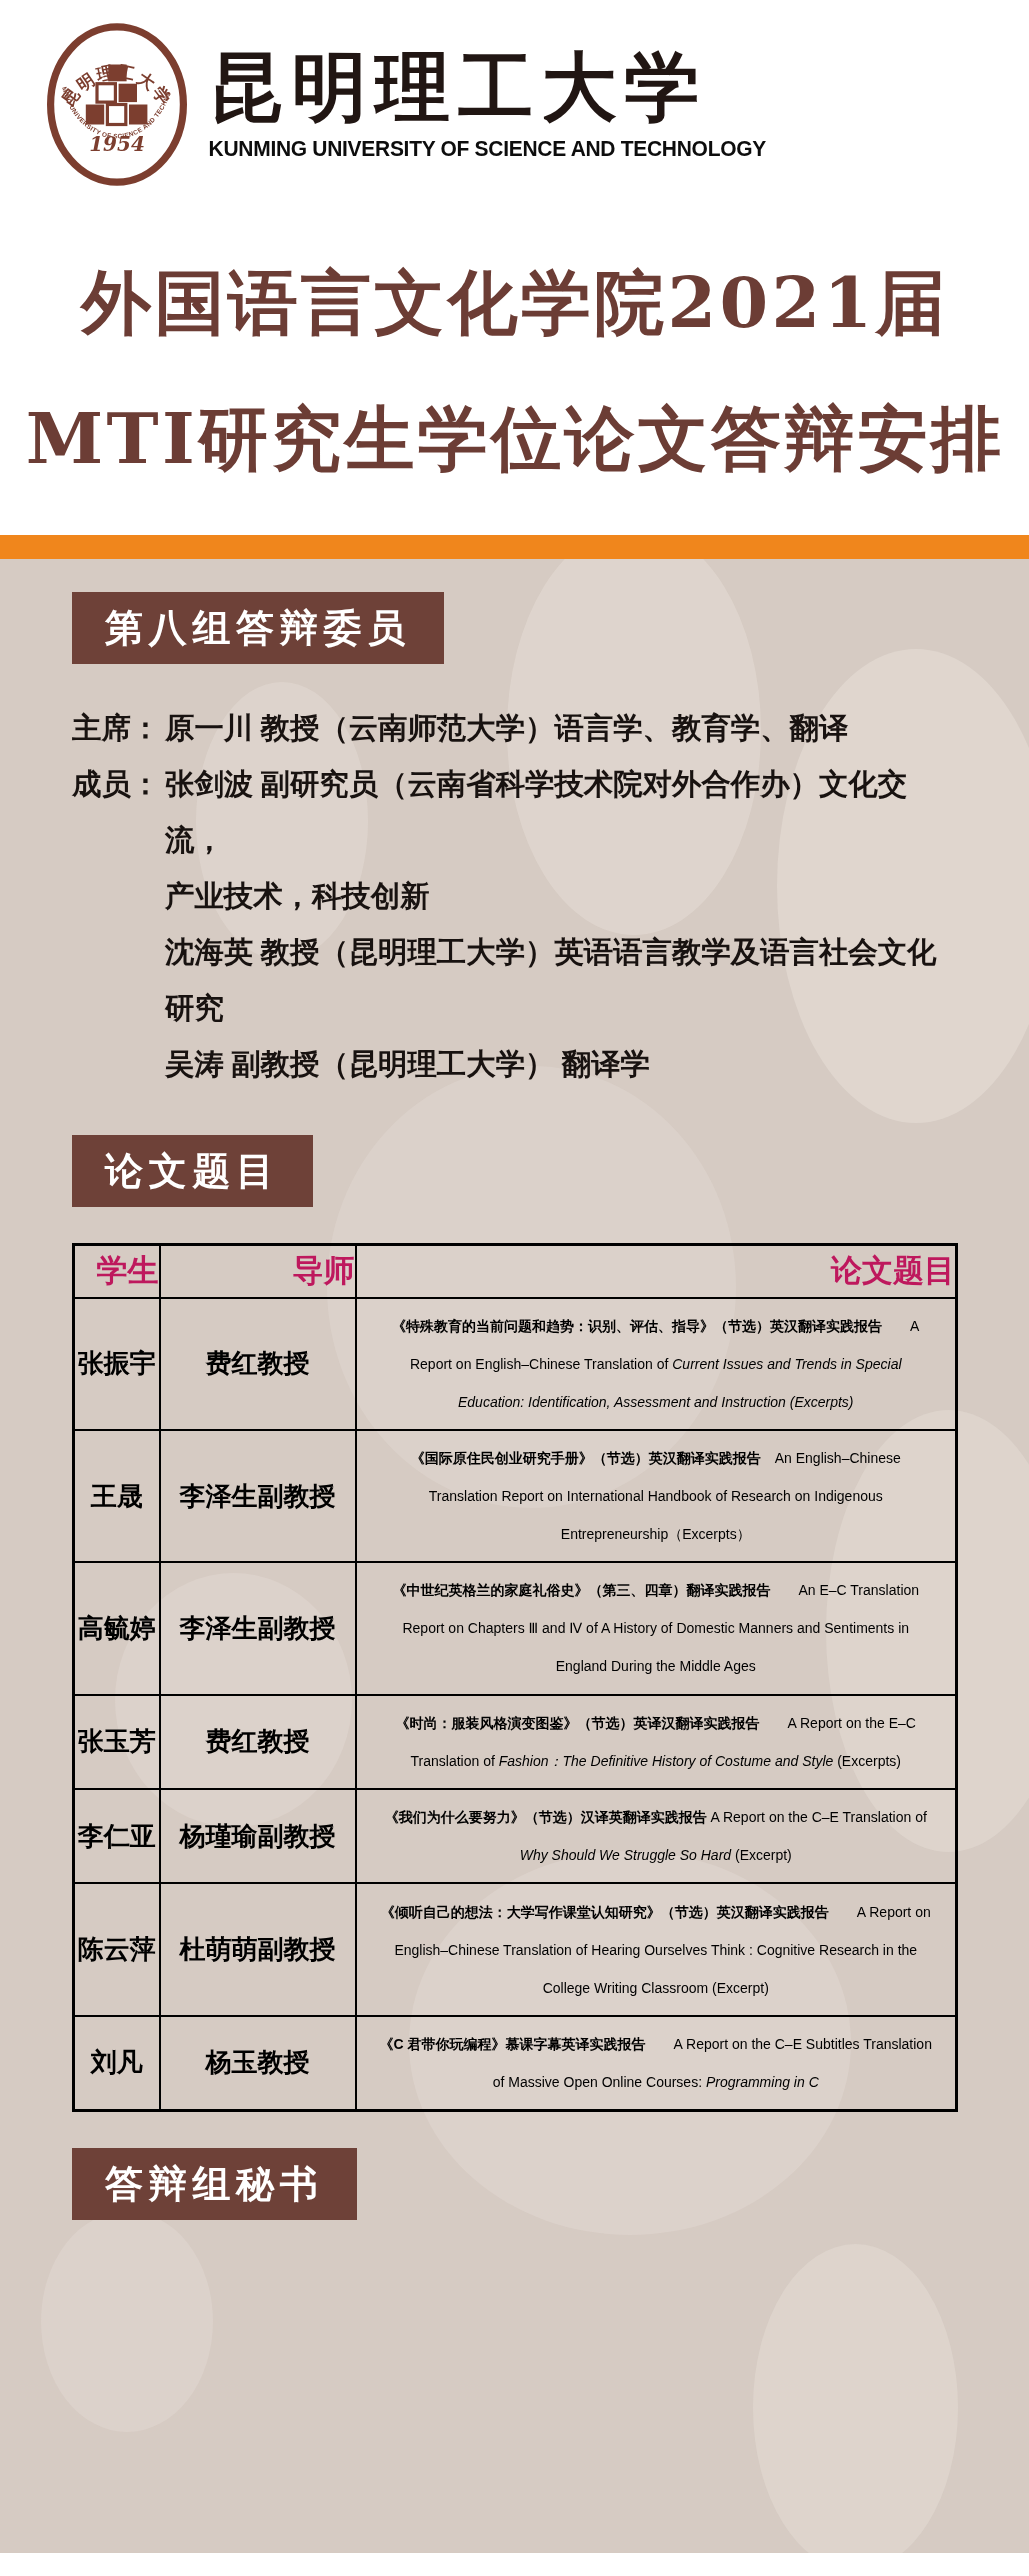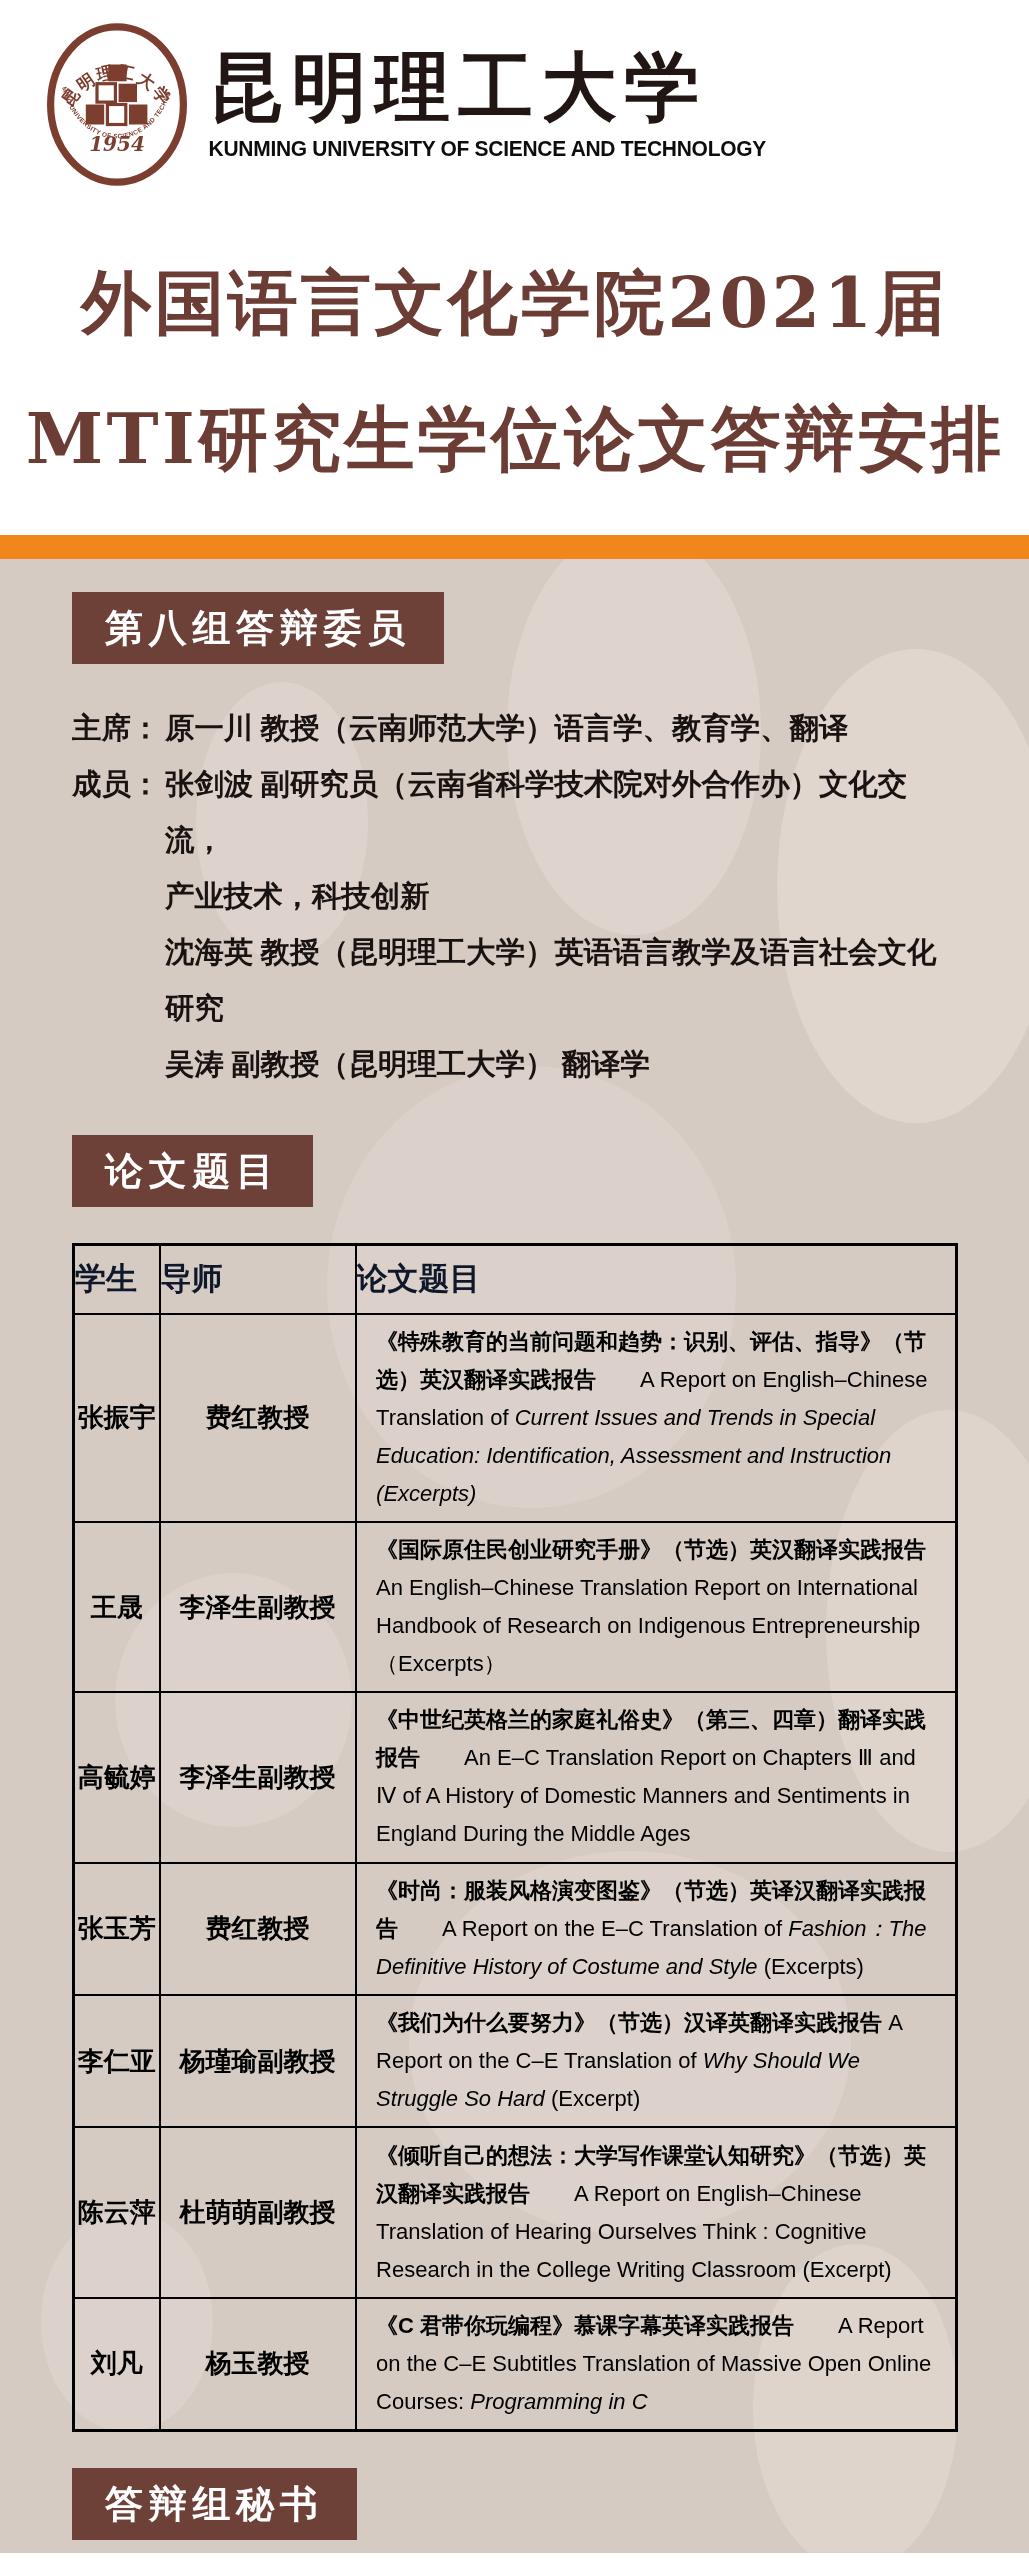--- a/index.html
+++ b/index.html
@@ -44,24 +44,24 @@
   .badge{display:inline-flex;align-items:center;background:var(--maroon);color:#fff;
          font-weight:bold;font-size:38px;letter-spacing:5.7px;height:72px;padding:0 33px;}
   .mt-committee{margin-top:36px;font-family:Liberation Serif, serif;}
   .cl{display:flex;font-size:29.4px;font-weight:bold;color:var(--ink);line-height:56px;}
   .cl-lbl{width:93px;flex:none;}
   .cl-txt{flex:1;}
 
   .badge-info{margin-top:43px;}
   table.defense{margin-top:36px;width:100%;border-collapse:collapse;border:3.3px solid #000;}
   table.defense th,table.defense td{border:2.5px solid #000;vertical-align:middle;}
-  table.defense th{height:69px;font-size:31px;font-weight:bold;color:#0f172a;text-align:left;}
+  table.defense th{height:53px;font-size:31px;font-weight:bold;color:#be185d;text-align:right;}
   .c-student{width:86px;text-align:center;font-weight:bold;font-size:26px;color:#000;}
   .c-mentor{width:196px;text-align:center;font-weight:bold;font-size:26px;color:#000;}
-  .c-title{padding:8.2px 19.6px;font-size:22px;line-height:38px;color:#000;}
+  .c-title{padding:8.2px 19.6px;font-size:14px;line-height:38px;color:#000;text-align:center;}
   .seg-cn{font-weight:bold;}
   .seg-en{font-weight:normal;}
   .seg-it{font-weight:normal;font-style:italic;}
 
   .badge-sec{margin-top:36px;}
 </style>
 </head>
 <body>
 
 <div class="page">

